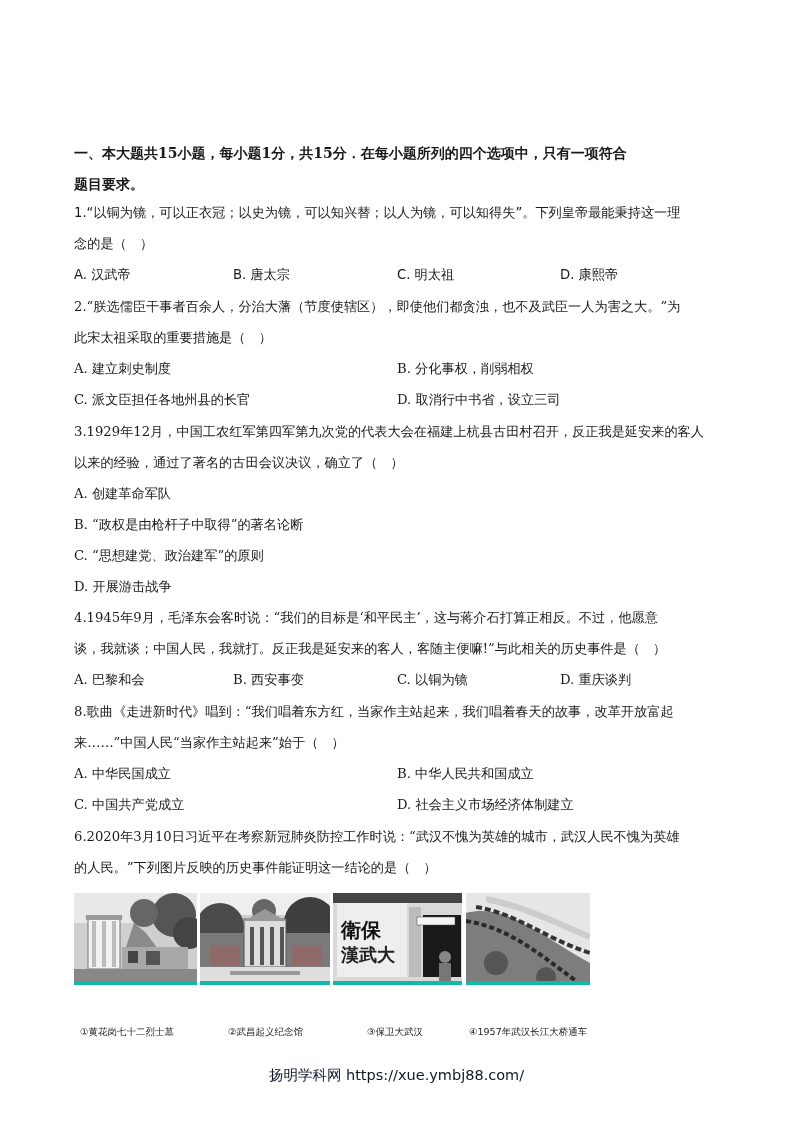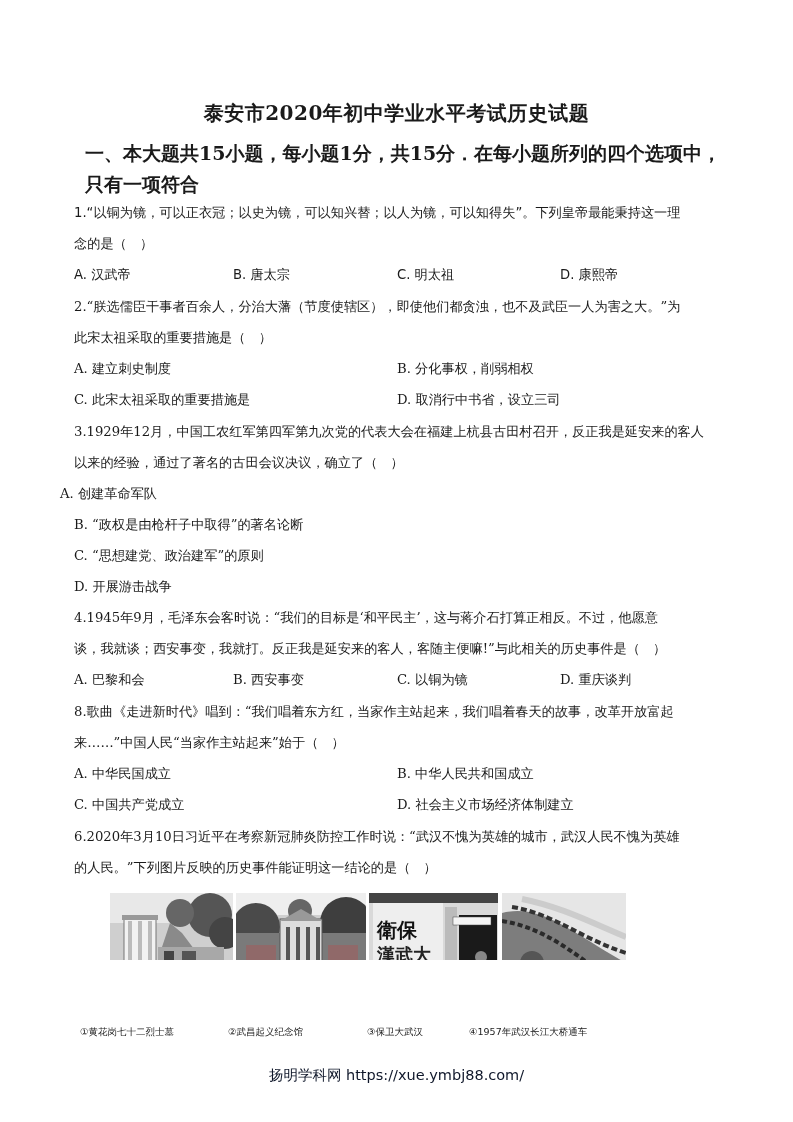--- a/index.html
+++ b/index.html
@@ -1,72 +1,72 @@
 <!DOCTYPE html>
 <html><head>
 <meta charset="utf-8">
 <style>
   html, body { margin: 0; padding: 0; background: #ffffff; }
   body { width: 793px; height: 1122px; position: relative; overflow: hidden;
          font-family: "DejaVu Serif", "Liberation Serif", serif; color: #1a1a1a; }
   .page { position: absolute; left: 0; top: 0; width: 793px; height: 1122px; }
   .title { position: absolute; left: 0; width: 793px; top: 100px; text-align: center;
            font-size: 20px; font-weight: bold; letter-spacing: 0.5px; }
-  .section { position: absolute; left: 85px; width: 650px; top: 138px; font-size: 19px;
+  .section { position: absolute; left: 74px; width: 650px; top: 138px; font-size: 14px;
              font-weight: bold; line-height: 31px; }
   .line { position: absolute; left: 74px; font-size: 13.2px; white-space: nowrap; line-height: 20px; }
   .opt { position: absolute; font-size: 13.2px; white-space: nowrap; line-height: 20px; }
   .q1 { font-family: "DejaVu Sans", "Liberation Sans", sans-serif; text-align: right; }
-  .imgbox { position: absolute; top: 893px; height: 67px; overflow: hidden; background: #14b8a6; margin-left: 36px; }
+  .imgbox { position: absolute; top: 893px; height: 92px; overflow: hidden; background: #14b8a6; }
   .cap { position: absolute; top: 986px; font-size: 9.5px; white-space: nowrap; color: #222;
          font-family: "DejaVu Sans", sans-serif; margin-top: 40px; }
   .footer { position: absolute; top: 1066px; left: 0; width: 793px; text-align: center;
             font-family: "DejaVu Sans", "Liberation Sans", sans-serif; font-size: 14.5px; color: #0f172a; }
 </style>
 </head>
 <body>
 
 <div class="page">
 
-  <div class="title">泰安市2020年初中学业水平考试历史试题</div>
 
   <div class="section">
     <div>一、本大题共15小题，每小题1分，共15分．在每小题所列的四个选项中，只有一项符合</div>
+    <div>题目要求。</div>
   </div>
 
   <div>
     <div class="line q1" style="top:203px">1.“以铜为镜，可以正衣冠；以史为镜，可以知兴替；以人为镜，可以知得失”。下列皇帝最能秉持这一理</div>
     <div class="line q1" style="top:234px">念的是（　）</div>
     <div class="opt q1" style="left:74px;top:265px">A.  汉武帝</div>
     <div class="opt q1" style="left:233px;top:265px">B.  唐太宗</div>
     <div class="opt q1" style="left:397px;top:265px">C.  明太祖</div>
     <div class="opt q1" style="left:560px;top:265px">D.  康熙帝</div>
   </div>
 
   <div>
     <div class="line" style="top:297px">2.“朕选儒臣干事者百余人，分治大藩（节度使辖区），即使他们都贪浊，也不及武臣一人为害之大。”为</div>
     <div class="line" style="top:328px">此宋太祖采取的重要措施是（　）</div>
     <div class="opt" style="left:74px;top:359px">A.  建立刺史制度</div>
     <div class="opt" style="left:397px;top:359px">B.  分化事权，削弱相权</div>
-    <div class="opt" style="left:74px;top:390px">C.  此宋太祖采取的重要措施是</div>
+    <div class="opt" style="left:74px;top:390px">C.  派文臣担任各地州县的长官</div>
     <div class="opt" style="left:397px;top:390px">D.  取消行中书省，设立三司</div>
   </div>
 
   <div>
     <div class="line" style="top:422px">3.1929年12月，中国工农红军第四军第九次党的代表大会在福建上杭县古田村召开，反正我是延安来的客人</div>
     <div class="line" style="top:453px">以来的经验，通过了著名的古田会议决议，确立了（　）</div>
-    <div class="opt" style="left:60px;top:484px">A.  创建革命军队</div>
+    <div class="opt" style="left:74px;top:484px">A.  创建革命军队</div>
     <div class="opt" style="left:74px;top:515px">B.  “政权是由枪杆子中取得”的著名论断</div>
     <div class="opt" style="left:74px;top:546px">C.  “思想建党、政治建军”的原则</div>
     <div class="opt" style="left:74px;top:577px">D.  开展游击战争</div>
   </div>
 
   <div>
     <div class="line" style="top:608px">4.1945年9月，毛泽东会客时说：“我们的目标是‘和平民主’，这与蒋介石打算正相反。不过，他愿意</div>
-    <div class="line" style="top:639px">谈，我就谈；西安事变，我就打。反正我是延安来的客人，客随主便嘛!”与此相关的历史事件是（　）</div>
+    <div class="line" style="top:639px">谈，我就谈；中国人民，我就打。反正我是延安来的客人，客随主便嘛!”与此相关的历史事件是（　）</div>
     <div class="opt" style="left:74px;top:670px">A.  巴黎和会</div>
     <div class="opt" style="left:233px;top:670px">B.  西安事变</div>
     <div class="opt" style="left:397px;top:670px">C.  以铜为镜</div>
     <div class="opt" style="left:560px;top:670px">D.  重庆谈判</div>
   </div>
 
   <div>
     <div class="line" style="top:702px">8.歌曲《走进新时代》唱到：“我们唱着东方红，当家作主站起来，我们唱着春天的故事，改革开放富起</div>
     <div class="line" style="top:733px">来……”中国人民“当家作主站起来”始于（　）</div>
     <div class="opt" style="left:74px;top:764px">A.  中华民国成立</div>

